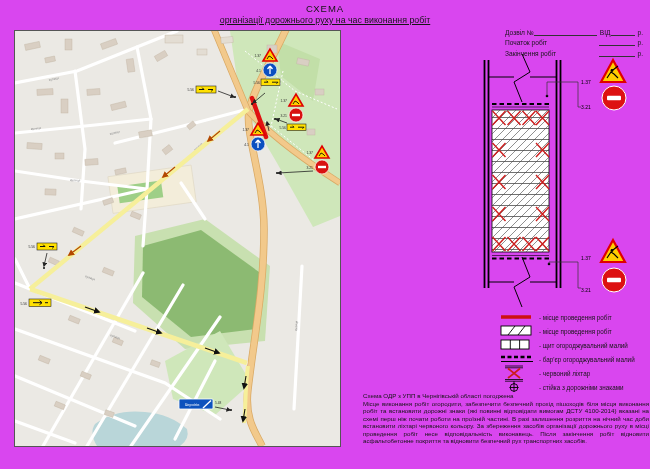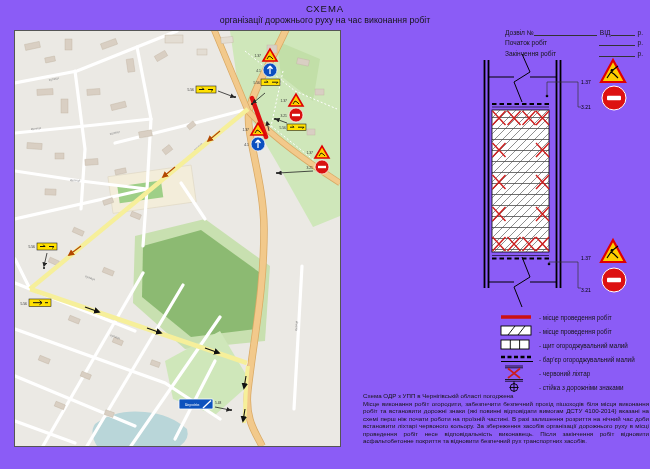--- a/index.html
+++ b/index.html
@@ -1,20 +1,20 @@
 <!DOCTYPE html>
 <html><head>
 <meta charset="utf-8">
 <style>
   html,body{margin:0;padding:0;background:#fff;}
-  .page{position:relative;width:650px;height:469px;background:#8b5cf6;overflow:hidden;
+  .page{position:relative;width:650px;height:469px;background:#d946ef;overflow:hidden;
         font-family:"Liberation Sans",sans-serif;color:#151515;}
   .title{position:absolute;left:0;top:3px;width:650px;text-align:center;}
   .title .t1{font-size:9.5px;letter-spacing:1px;}
-  .title .t2{font-size:8.8px;margin-top:1px;}
+  .title .t2{font-size:8.8px;margin-top:1px;text-decoration:underline;}
   .permit{position:absolute;left:505px;top:29px;width:138px;font-size:6.6px;}
   .permit .row{display:flex;align-items:flex-end;margin-bottom:3.4px;white-space:nowrap;}
   .permit .ul{border-bottom:0.8px solid #333;height:6px;}
   .permit .fill{flex:1;}
   .permit .w36{width:36px;} .permit .w24{width:24px;} .permit .gap{width:3px;}
   .map-panel{position:absolute;left:14px;top:30px;width:327px;height:417px;
              border:1px solid #555;background:#ebe9e4;box-sizing:border-box;}
   .map-panel svg{display:block;}
   .diagram{position:absolute;left:470px;top:52px;}
   .legend{position:absolute;left:497px;top:311px;width:153px;}

